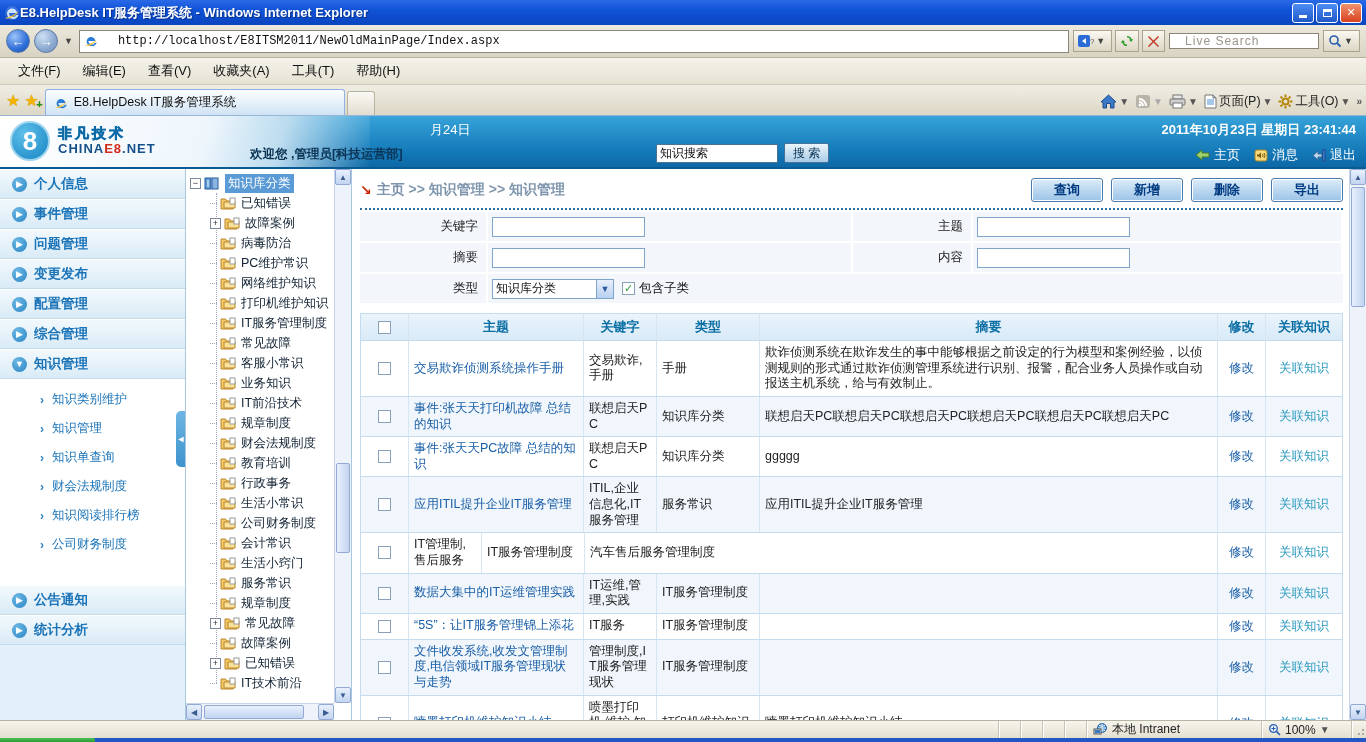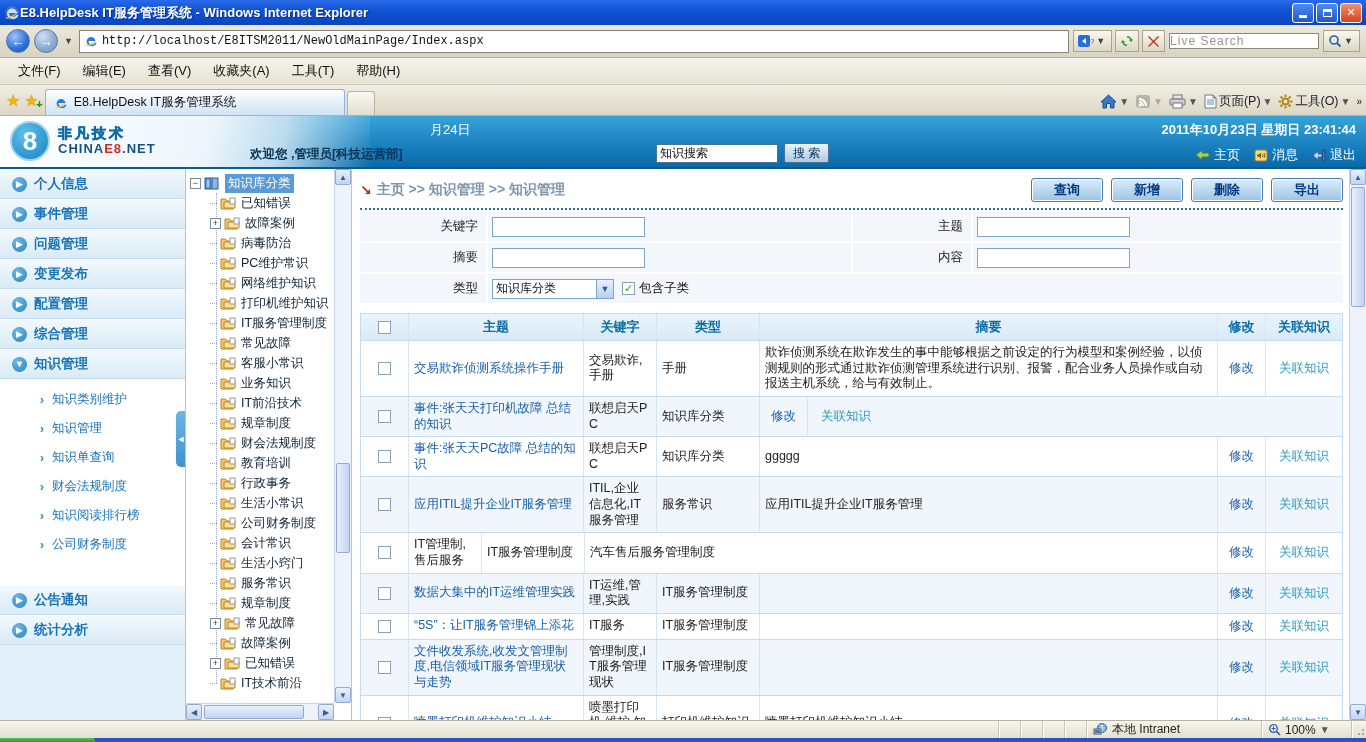--- a/index.html
+++ b/index.html
@@ -16,25 +16,25 @@
   .minglyph { width:8px; height:3px; background:#fff; margin-top:8px; }
   .restglyph { width:9px; height:8px; border:1px solid #fff; border-top:3px solid #fff; }
 
   
   .addressbar { height:33px; background:linear-gradient(#ece9dd,#d8d3c2); display:flex; align-items:center; padding:0 6px; gap:4px; flex:0 0 33px; border-bottom:1px solid #b8b2a0; }
   .navcircle { width:24px; height:24px; border-radius:50%; border:1px solid #5a79a8; display:flex; align-items:center; justify-content:center; }
   .navcircle.back { background:radial-gradient(circle at 35% 30%,#9cc4f8,#2f6fd8 60%,#1a4fb0); }
   .navcircle.fwd { background:radial-gradient(circle at 35% 30%,#cfe0f5,#8aa8cf 60%,#7b97bf); }
   .navarrow { color:#fff; font-size:13px; font-weight:bold; }
   .smallcaret { color:#444; font-size:9px; padding:0 2px; }
-  .addrfield { flex:1; height:23px; background:#fff; border:1px solid #8a867a; display:flex; align-items:center; padding:0 4px; gap:4px; }
+  .addrfield { flex:1; height:23px; background:#fff; border:1px solid #8a867a; display:flex; align-items:center; padding:0 4px; gap:20px; }
   .addrfield .url { font-size:12px; color:#111; font-family:"Liberation Mono","DejaVu Sans Mono",monospace; white-space:nowrap; overflow:hidden; }
   .addr-tools { display:flex; align-items:center; gap:3px; }
   .tinybtn { height:22px; border:1px solid #aaa48f; background:linear-gradient(#faf8f0,#dcd6c4); display:flex; align-items:center; justify-content:center; padding:0 4px; }
-  .livesearch { width:150px; height:16px; background:#fff; border:1px solid #8a867a; display:flex; align-items:center; padding:0 0; }
+  .livesearch { width:150px; height:16px; background:#fff; border:1px solid #8a867a; display:flex; align-items:center; padding:0 15px; }
   .livesearch span { color:#9a958a; font-size:12px; letter-spacing:1px; }
 
   
   .menubar { height:27px; background:linear-gradient(#f4f2ea,#e6e2d4); display:flex; align-items:center; padding:0 8px; gap:2px; flex:0 0 27px; border-bottom:1px solid #cfcab8; }
   .menu-item { font-size:13px; color:#111; padding:3px 10px; }
 
   
   .tabbar { height:31px; background:linear-gradient(#f0eee4,#dcd7c6); display:flex; align-items:flex-end; padding:0 4px; flex:0 0 31px; border-bottom:1px solid #98b5d8; }
   .stars { display:flex; align-items:center; gap:4px; padding:0 6px 5px 2px; }
   .star { color:#f4b400; font-size:16px; text-shadow:0 0 1px #b07c00; }
@@ -821,20 +821,23 @@
                 </span>
                 <span class="tcell col-subject">
                   <span class="wrap link-subject">事件:张天天打印机故障 总结的知识</span>
                 </span>
                 <span class="tcell col-kw">
                   <span class="wrap">联想启天PC</span>
                 </span>
                 <span class="tcell col-type">
                   <span class="wrap">知识库分类</span>
                 </span>
+                <span class="tcell col-sum">
+                  <span class="wrap">联想启天PC联想启天PC联想启天PC联想启天PC联想启天PC联想启天PC</span>
+                </span>
                 <span class="tcell col-mod">
                   <span class="link-mod">修改</span>
                 </span>
                 <span class="tcell col-rel">
                   <span class="link-rel">关联知识</span>
                 </span>
               </div>
               <div class="trow">
                 <span class="tcell col-cb">
                   <span class="chk"></span>

